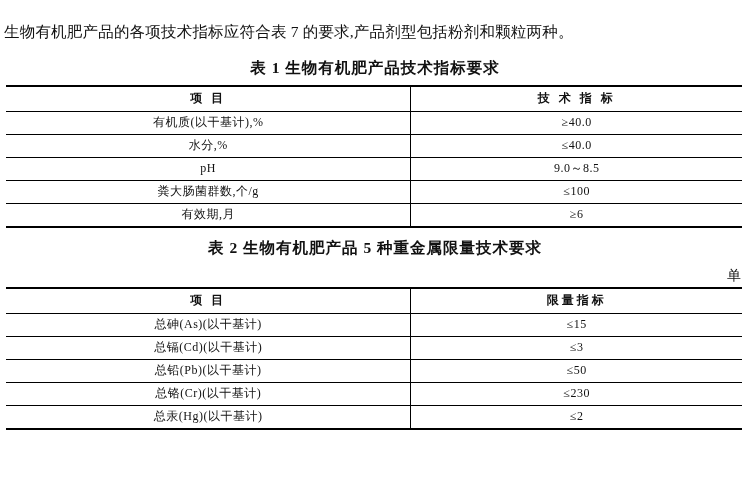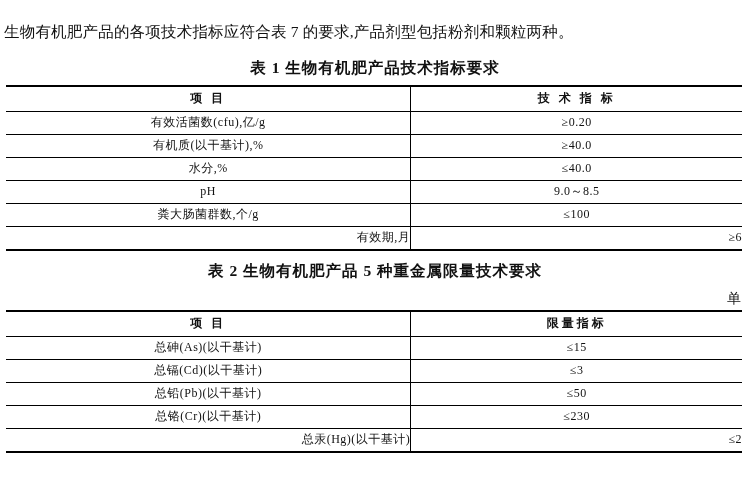--- a/index.html
+++ b/index.html
@@ -57,21 +57,20 @@
   }
   table.doc-table thead td {
     border-top: 2px solid #000;
     border-bottom: 1px solid #000;
     font-weight: bold;
     letter-spacing: 3px;
     padding: 3px 0 4px 0;
   }
   table.doc-table tbody tr:last-child td {
     border-bottom: 2px solid #000;
-    text-align: right;
   }
   .t1-wrap {
     padding: 0 8px 0 6px;
   }
   .t2-wrap {
     padding: 0 8px 0 6px;
   }
   .unit-line {
     text-align: right;
     font-size: 14px;
@@ -102,24 +101,20 @@
         <col style="width:55%">
         <col style="width:45%">
       </colgroup>
       <thead>
         <tr>
           <td class="col-div">项        目</td>
           <td>技 术 指 标</td>
         </tr>
       </thead>
       <tbody>
-        <tr>
-          <td class="col-div cell-item">有效活菌数(cfu),亿/g</td>
-          <td class="cell-value">≥0.20</td>
-        </tr>
         <tr>
           <td class="col-div cell-item">有机质(以干基计),%</td>
           <td class="cell-value">≥40.0</td>
         </tr>
         <tr>
           <td class="col-div cell-item">水分,%</td>
           <td class="cell-value">≤40.0</td>
         </tr>
         <tr>
           <td class="col-div cell-item">pH</td>

